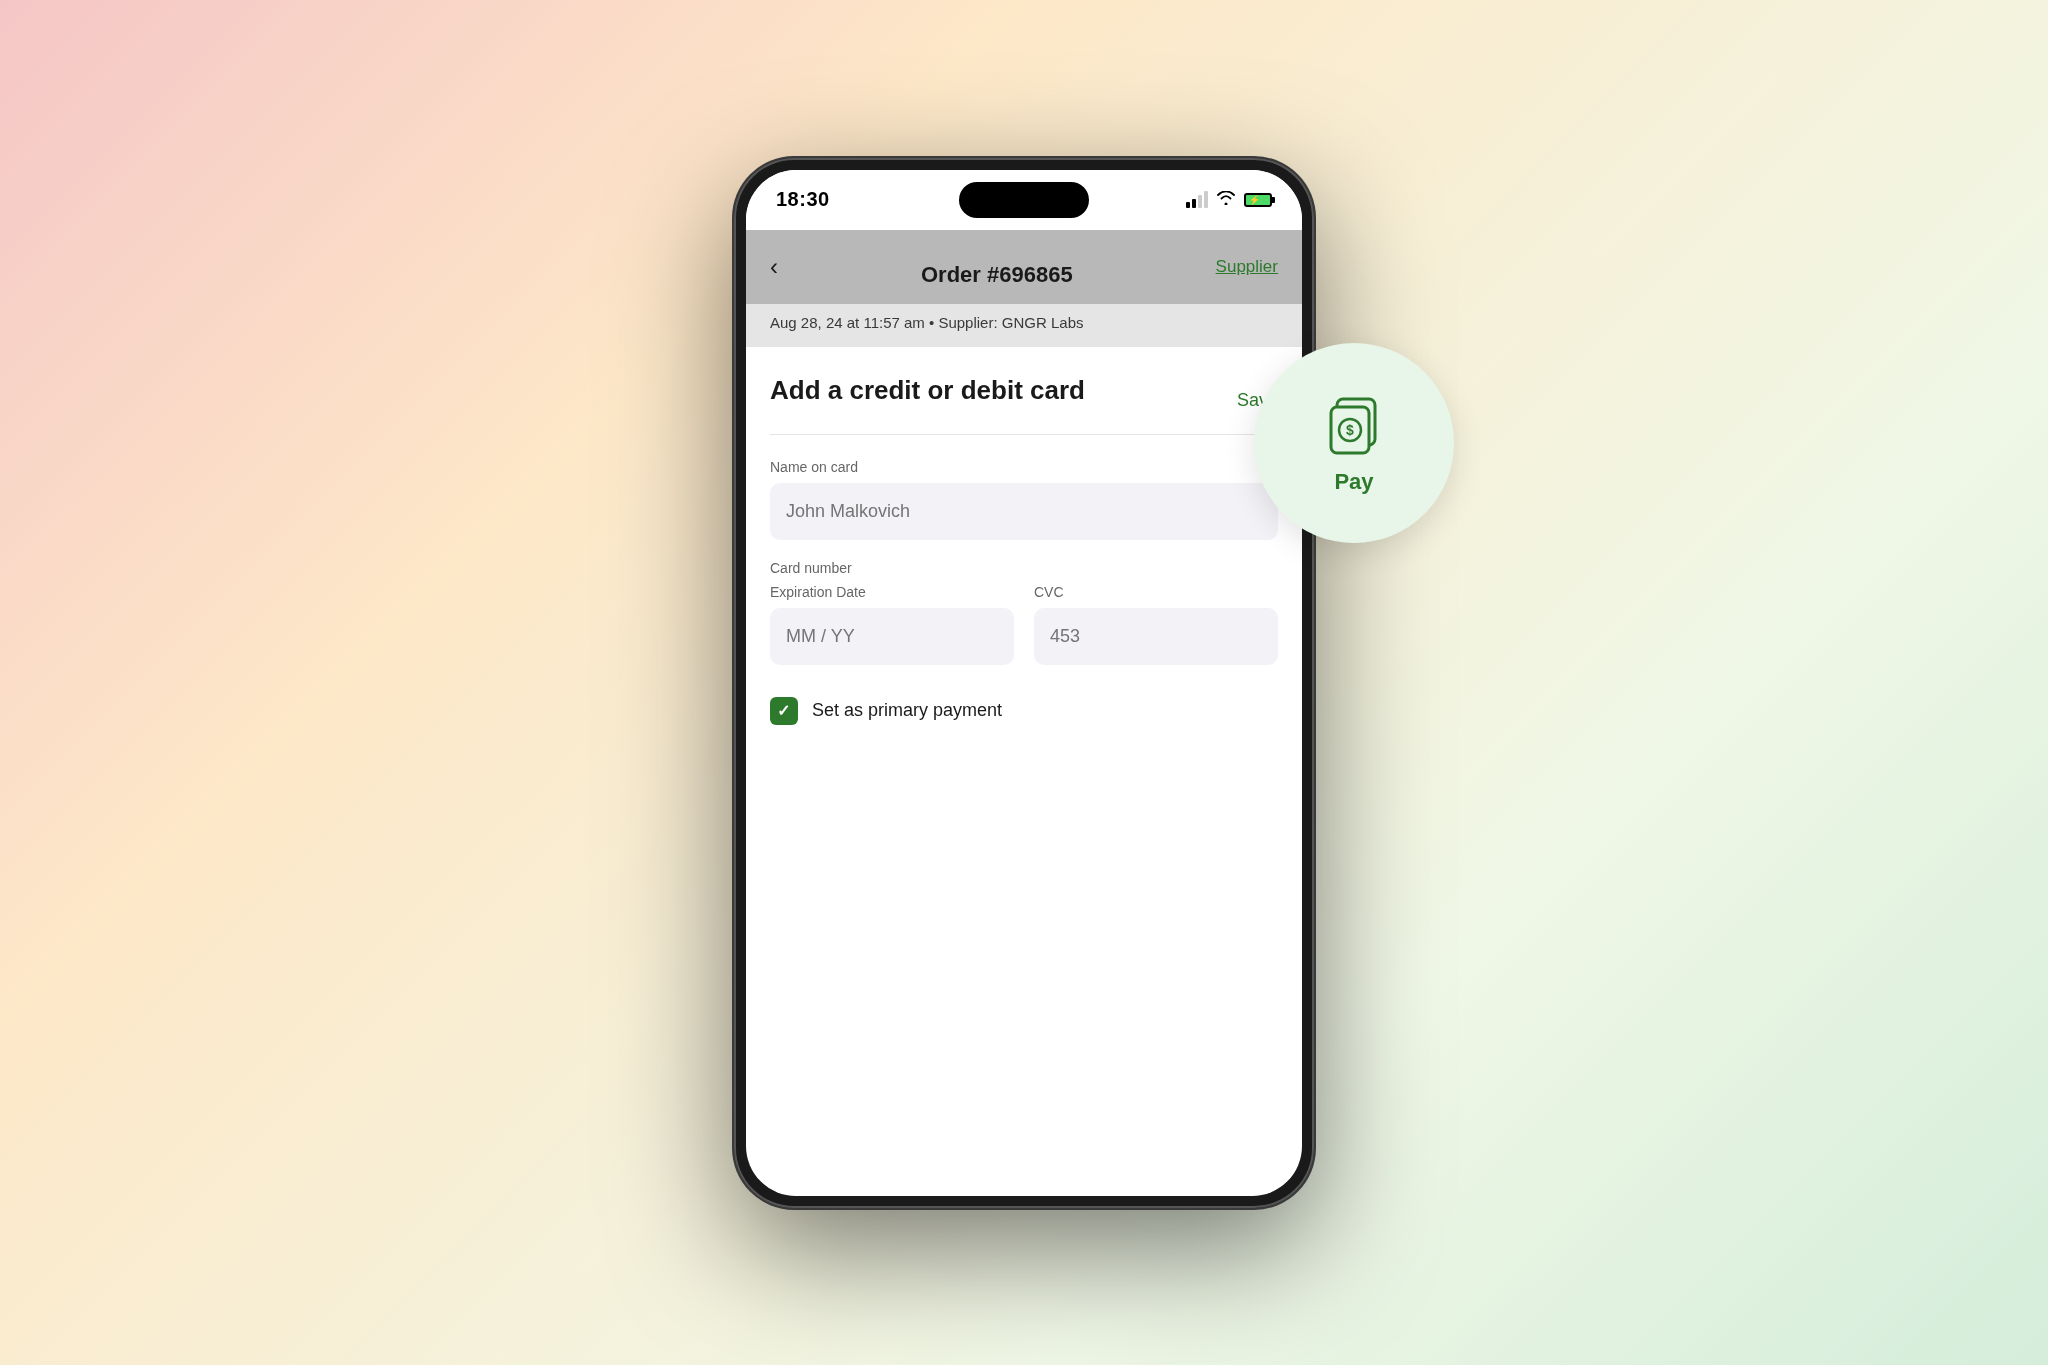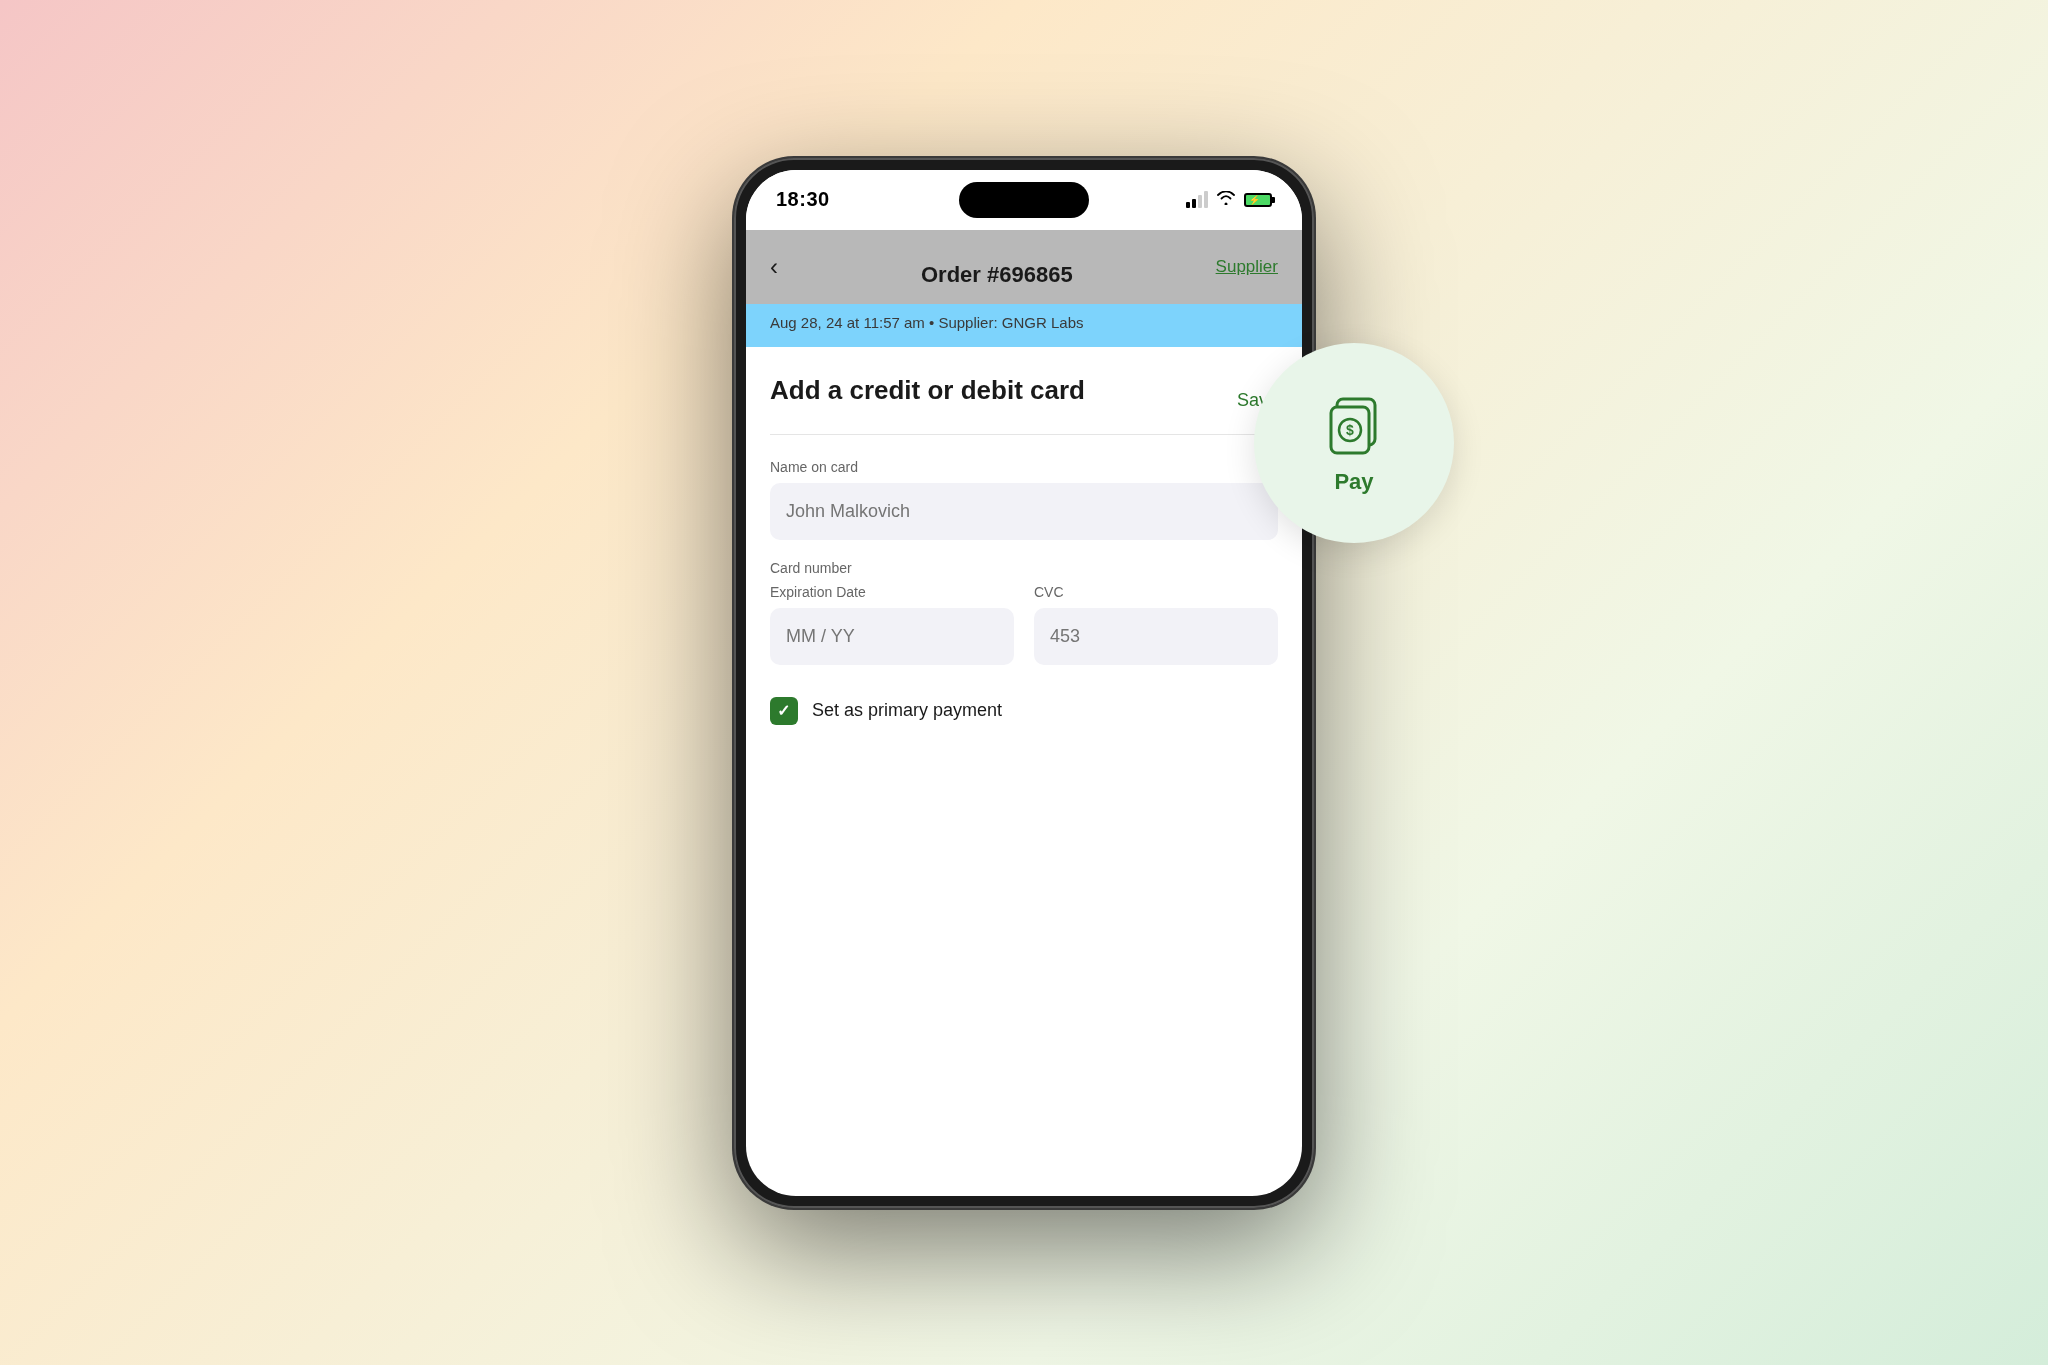--- a/index.html
+++ b/index.html
@@ -173,21 +173,21 @@
     }
 
     .nav-action {
       font-size: 17px;
       color: #2d7a2d;
       text-decoration: underline;
     }
 
     
     .sub-header {
-      background: #7dd3fc;
+      background: #e5e5e5;
       padding: 10px 24px 16px;
       font-size: 15px;
       color: #3a3a3a;
     }
 
     
     .content-area {
       background: #ffffff;
       flex: 1;
       padding: 28px 24px;

